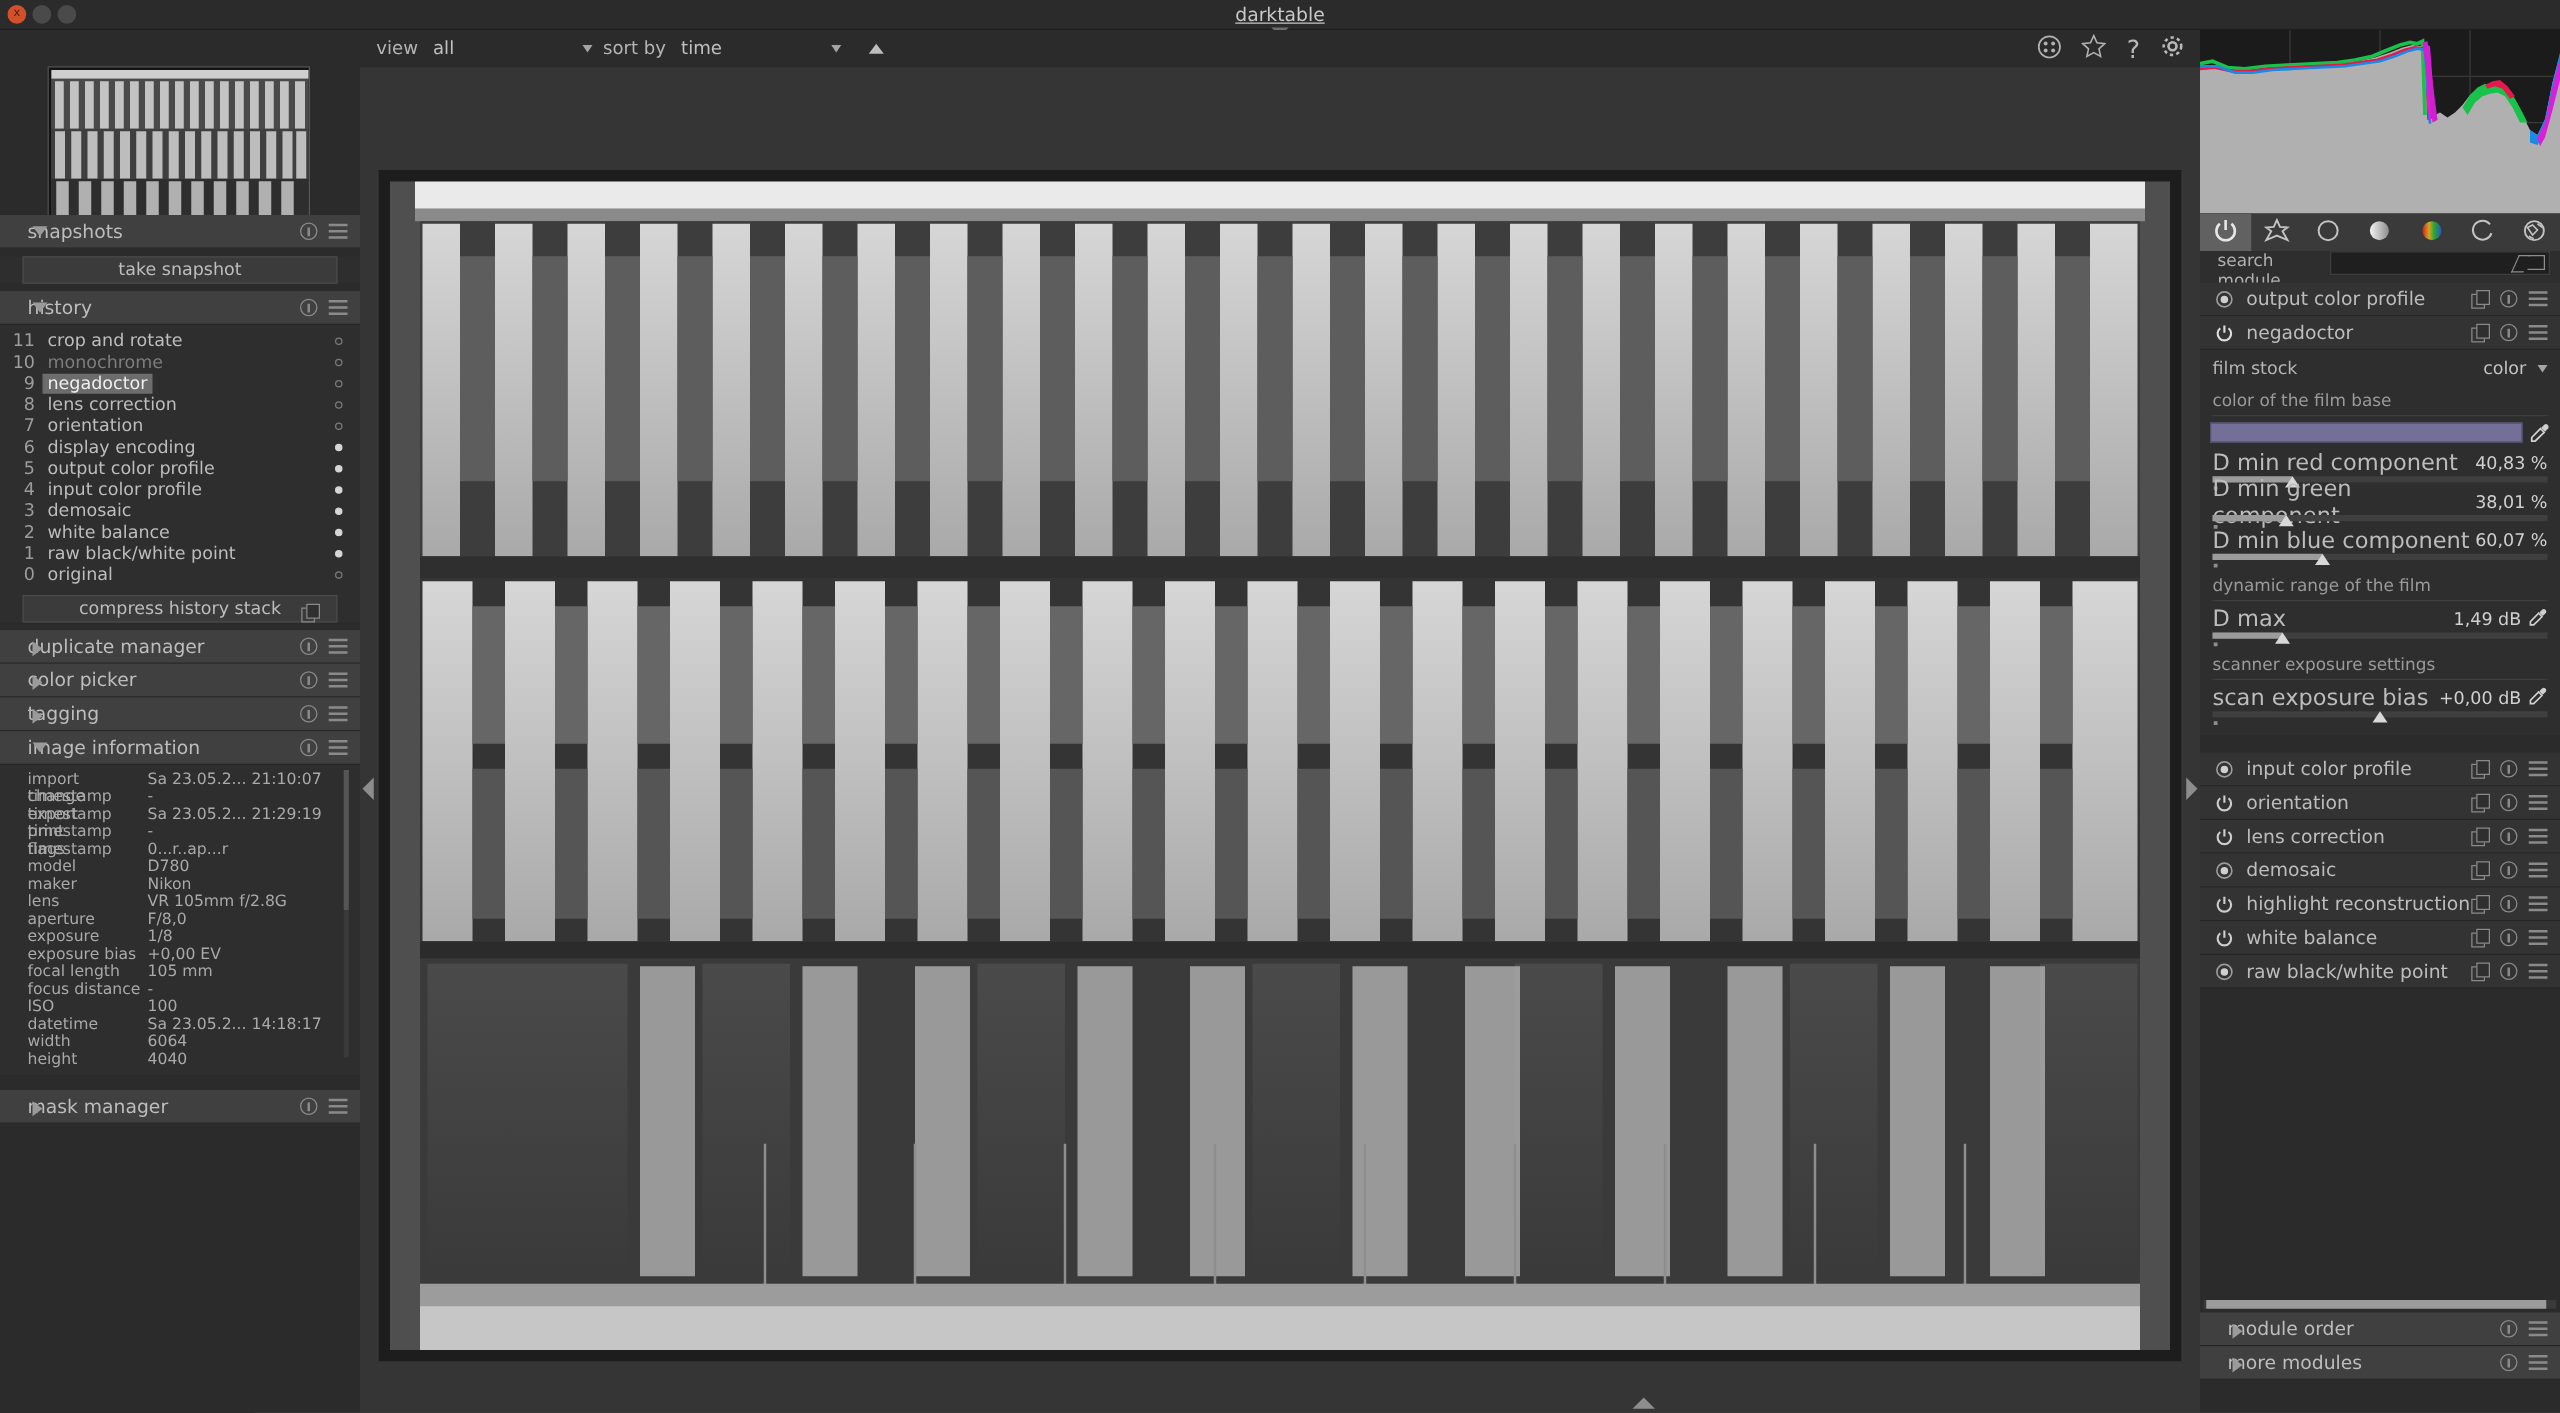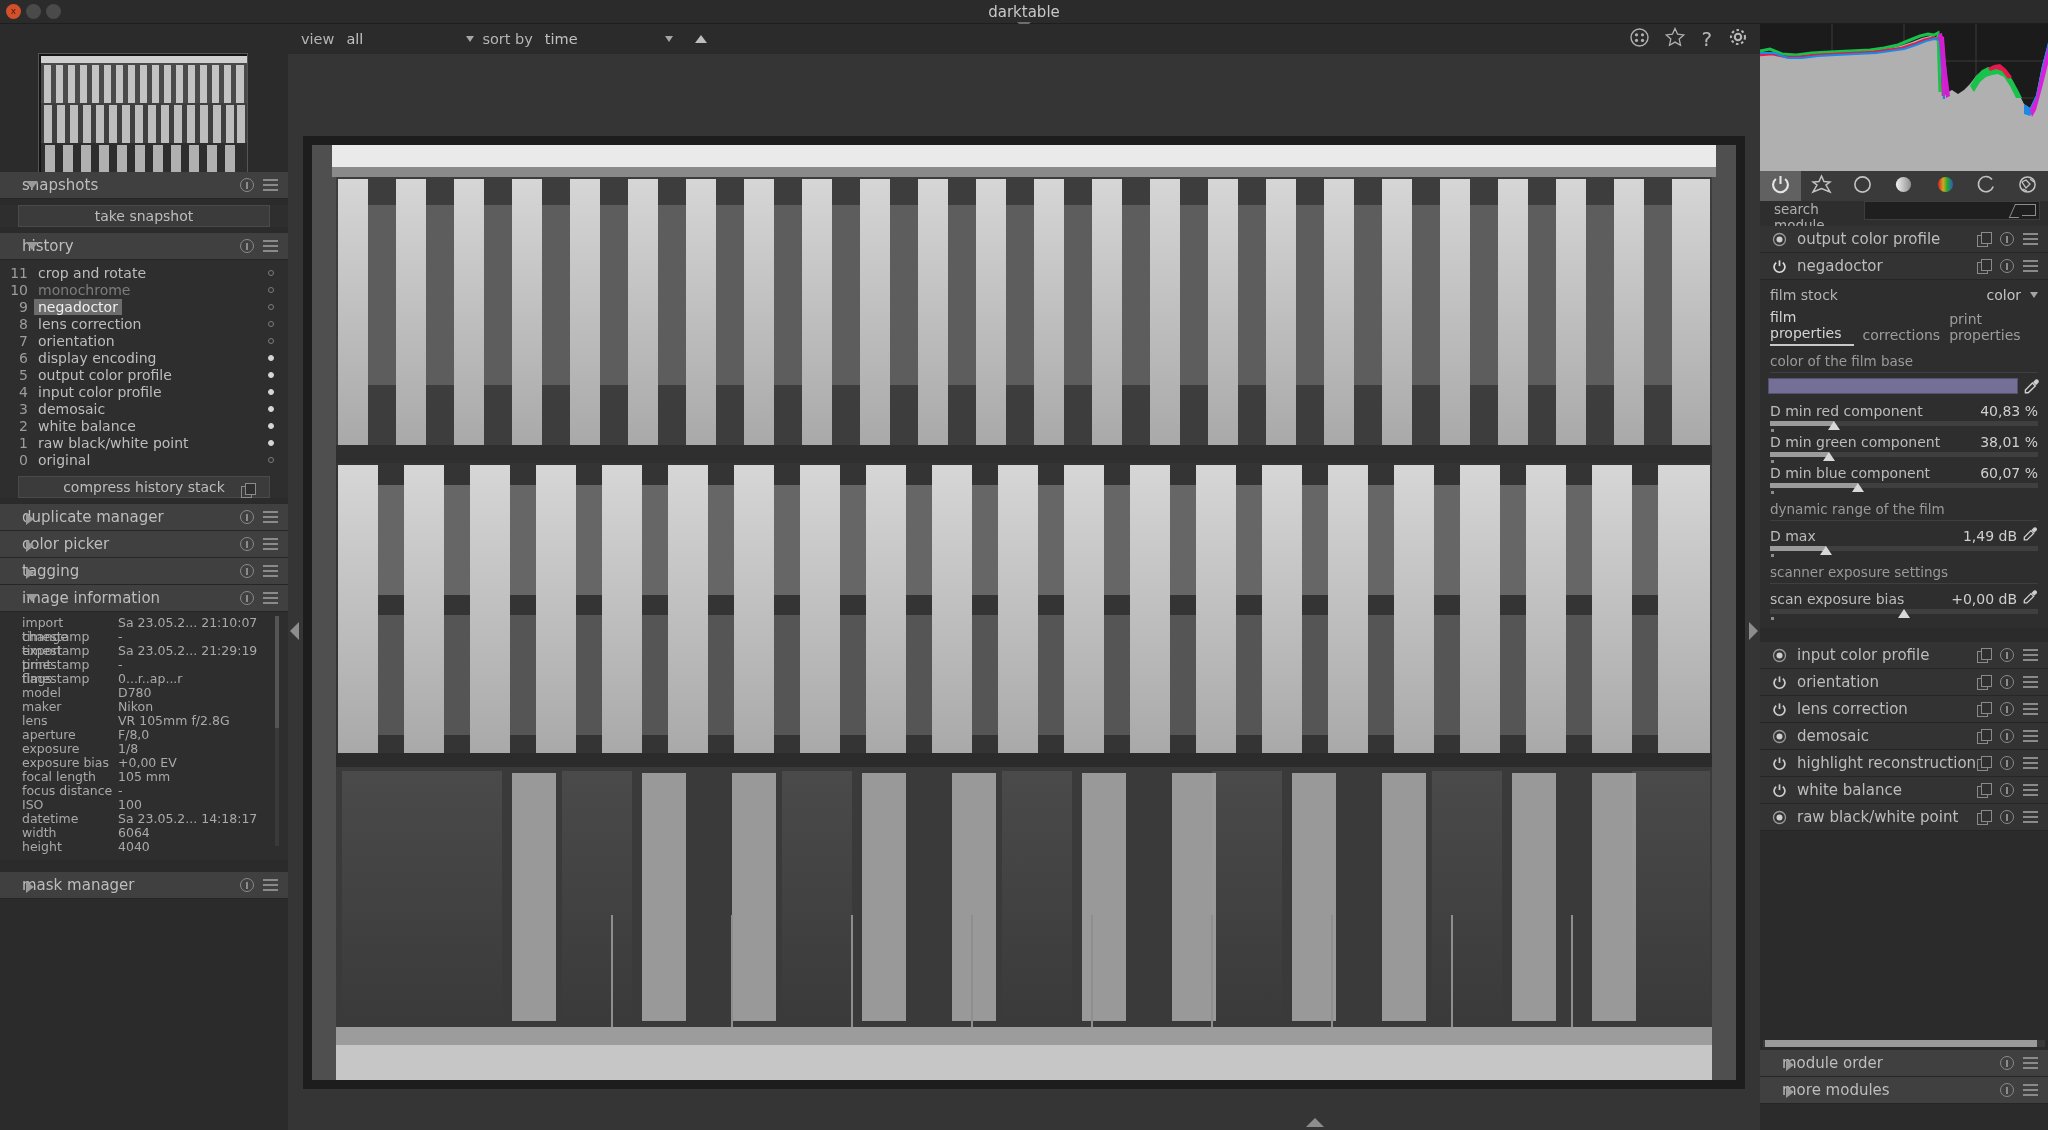--- a/index.html
+++ b/index.html
@@ -17,21 +17,21 @@
   .titlebar{
     position:absolute; left:0; top:0; width:2048px; height:24px;
     background:#2b2b2b; border-bottom:1px solid #1e1e1e;
   }
   .wbtns{ position:absolute; left:6px; top:4px; display:flex; gap:5px; }
   .wbtn{ width:15px; height:15px; border-radius:50%; background:#4a4a4a;
          display:flex; align-items:center; justify-content:center;
          font-size:9px; color:#2a2a2a; line-height:1; }
   .wbtn.close{ background:#d2502a; color:#4a1a0a; }
   .apptitle{ position:absolute; left:0; top:3px; width:2048px; text-align:center;
-             font-size:15px; color:#c8c8c8; }
+             font-size:15px; color:#c8c8c8;text-decoration:underline; }
   .tb-arrow{ position:absolute; left:1017px; top:22px;
              width:0;height:0;border-left:7px solid transparent;
              border-right:7px solid transparent;border-top:7px solid #6e6e6e; }
 
   
   .left{
     position:absolute; left:0; top:24px; width:288px; height:1106px;
     background:#2b2b2b;
   }
   .filmstrip-thumb{
@@ -166,21 +166,21 @@
 
   .sec-lbl{ font-size:13.5px; color:#9a9a9a; padding:7px 10px 2px 10px; }
   .sec-rule{ height:1px; background:#3f3f3f; margin:1px 10px 5px 10px; }
 
   .colorbar-row{ display:flex; align-items:center; padding:0 8px; gap:6px; }
   .colorbar{ flex:1; height:16px; background:#736f96; border:1px solid #545170; }
   .picker{ width:16px;height:16px; }
 
   .slider{ padding:0 10px; margin-bottom:6px; position:relative; }
   .slider .top{ display:flex; align-items:center; height:19px; }
-  .slider .s-lbl{ flex:1; font-size:14px; color:#bcbcbc; }
+  .slider .s-lbl{ flex:1; font-size:18px; color:#bcbcbc; }
   .slider .s-val{ font-size:14px; color:#cfcfcf; }
   .slider .track{ position:relative; height:5px; background:#3f3f3f; margin-top:1px; }
   .slider .fill{ position:absolute; left:0; top:0; height:5px; background:#9b9b9b; }
   .slider .knob{
     position:absolute; top:0px; width:0;height:0;
     border-left:6px solid transparent; border-right:6px solid transparent;
     border-bottom:9px solid #d8d8d8; transform:translateX(-6px);
   }
   .slider .dot{ position:absolute; left:1px; top:8px; width:2.5px;height:2.5px; background:#8d8d8d; }
 
@@ -914,25 +914,20 @@
         </span>
       </div>
 
       <div class="mod-body">
         <div class="fld-row">
           <span class="fld-lbl">film stock</span>
           <span class="fld-val">color</span>
           <span class="caret"></span>
         </div>
 
-        <div class="tabs" id="nd-tabs">
-            <span class="tab active">film properties</span>
-            <span class="tab">corrections</span>
-            <span class="tab">print properties</span>
-          </div>
 
         <div class="sec-lbl">color of the film base</div>
         <div class="sec-rule"></div>
 
         <div class="colorbar-row">
           <span class="colorbar" id="film-base-color" style="background: rgb(115, 111, 150);"></span>
           <span class="picker">
             <svg width="16" height="16" viewBox="0 0 16 16">
               <path d="M11.6,1.6 a2.2,2.2 0 0,1 3,3 L12,7.3 L9,4.2 Z" fill="#cfcfcf"></path>
               <path d="M8.4,4.9 L11.3,7.9 L4.2,14.8 L1.4,14.8 L1.4,12 Z" fill="none" stroke="#cfcfcf" stroke-width="1.4"></path>

